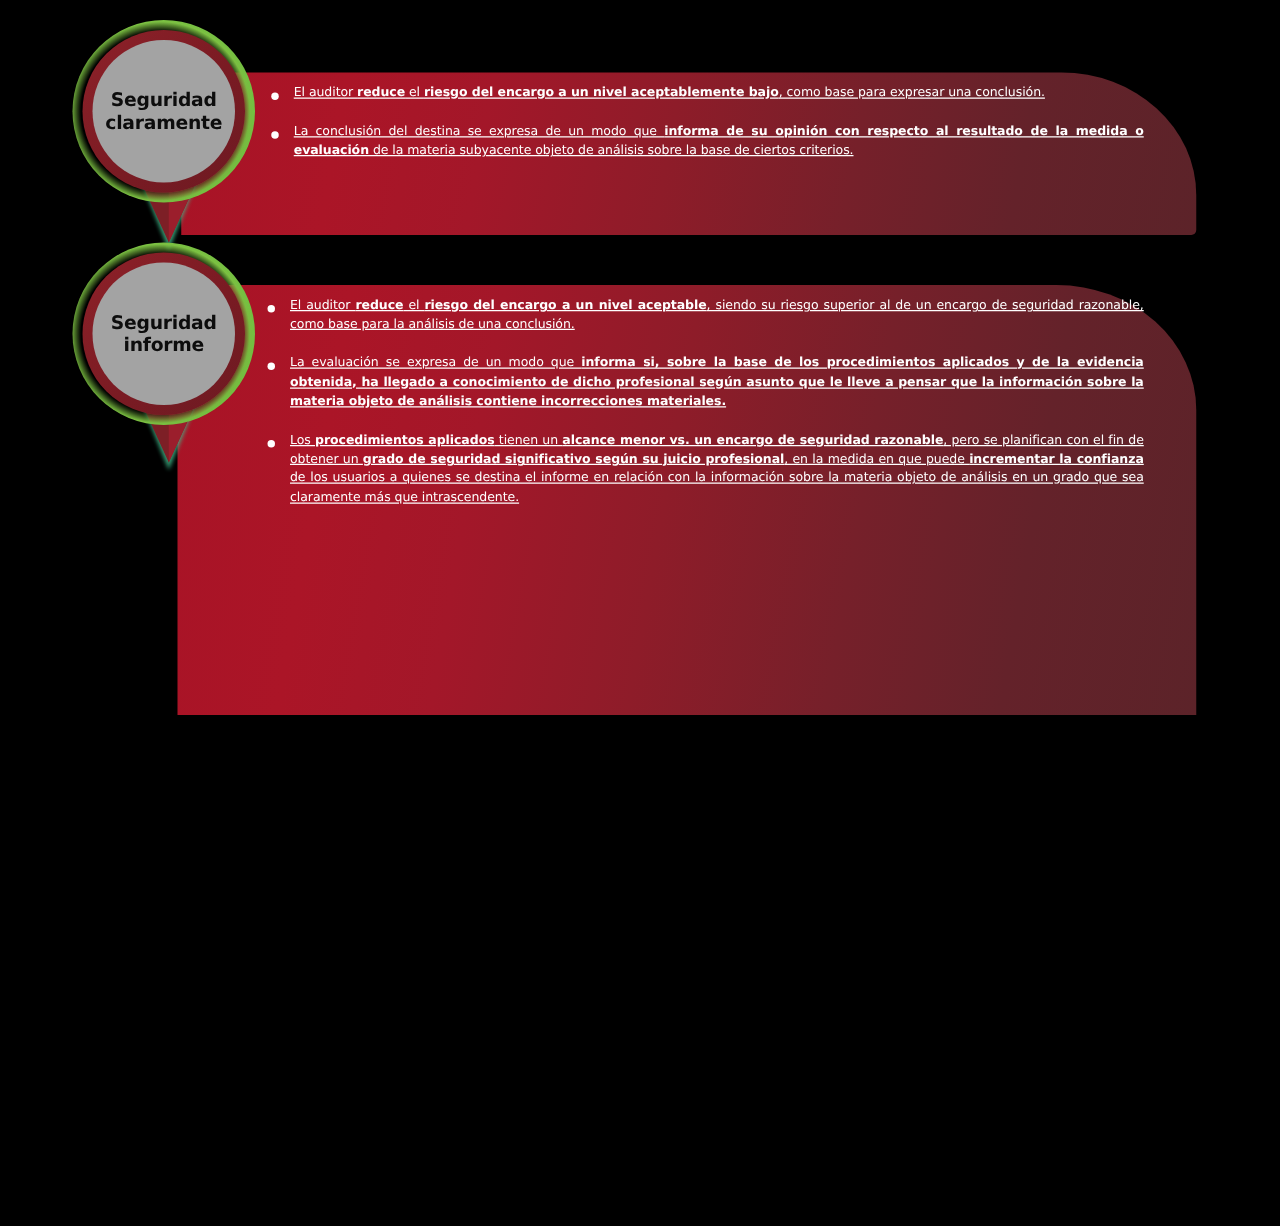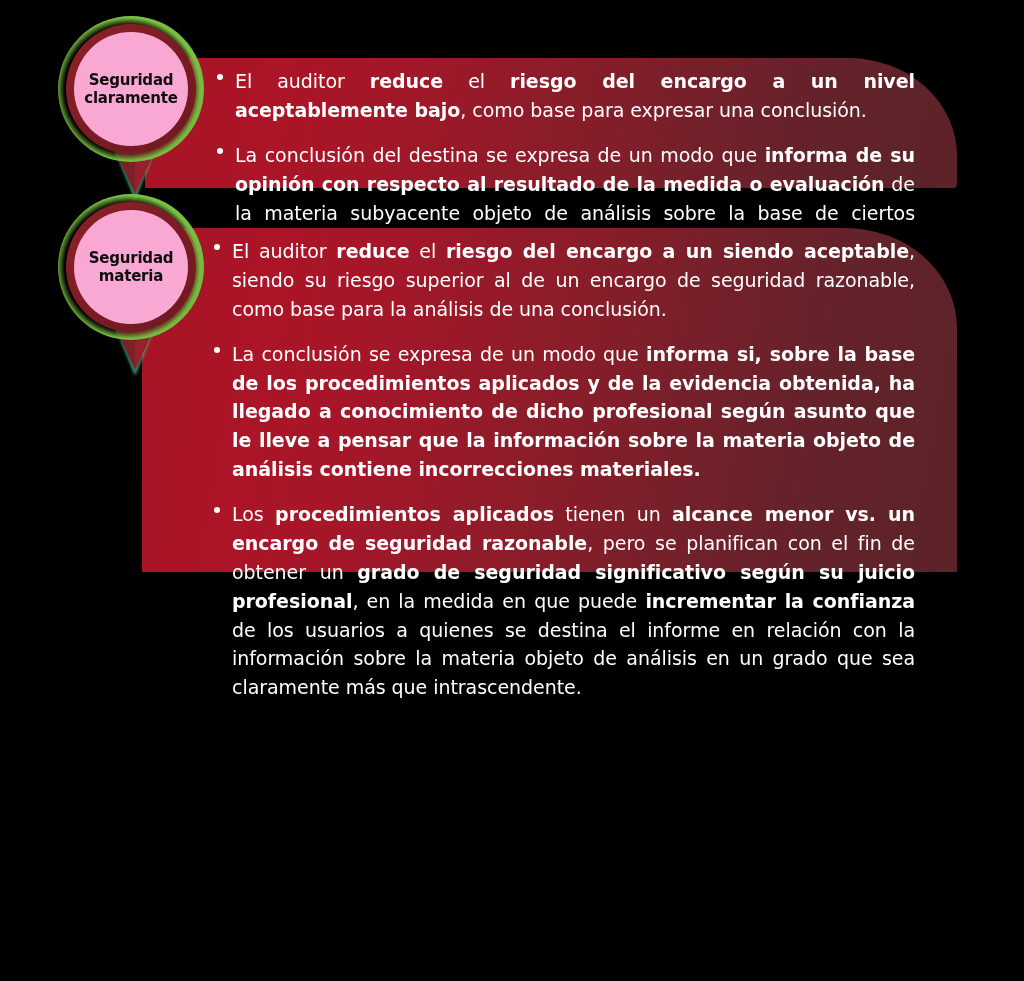--- a/index.html
+++ b/index.html
@@ -56,26 +56,27 @@
 
   .panel-content {
     position: relative;
     padding: 9px 42px 10px 72px;
   }
 
   
   .bullet {
     position: relative;
     padding-left: 18px;
-    font-size: 19px;
+    font-size: 10px;
     line-height: 1.52;
     text-align: justify;
     text-justify: inter-word;
     margin-bottom: 16px;
     letter-spacing: -0.05px;
+    text-decoration: underline;
   }
   .bullet:last-child { margin-bottom: 0; }
   .bullet .dot {
     position: absolute;
     left: 0;
     top: 7px;
     width: 6px;
     height: 6px;
     border-radius: 50%;
     background: #ffffff;
@@ -127,21 +128,21 @@
   }
   .pin-ring {
     position: absolute;
     border-radius: 50%;
     background: linear-gradient(135deg, #8e2129 0%, #7a1b23 55%, #6d1a22 100%);
     box-shadow: 0 2px 6px rgba(0,0,0,0.45);
   }
   .pin-inner {
     position: absolute;
     border-radius: 50%;
-    background: #f9a8d4;
+    background: #a3a3a3;
     display: flex;
     align-items: center;
     justify-content: center;
     text-align: center;
   }
   .pin-label {
     color: #0d0d0d;
     font-weight: bold;
     font-size: 15px;
     line-height: 1.22;
@@ -201,43 +202,43 @@
       </div>
     </div>
   </div>
 
   <div class="panel" id="panel-2">
     <div class="panel-bg"></div>
     <div class="panel-content">
 
       <div class="bullet">
         <span class="dot"></span>
-        <span><span>El auditor </span><b>reduce</b><span> el </span><b>riesgo del encargo a un siendo aceptable</b><span>, siendo su riesgo superior al de un encargo de seguridad razonable, como base para la análisis de una conclusión.</span></span>
-      </div>
-
-      <div class="bullet">
-        <span class="dot"></span>
-        <span><span>La conclusión se expresa de un modo que </span><b>informa si, sobre la base de los procedimientos aplicados y de la evidencia obtenida, ha llegado a conocimiento de dicho profesional según asunto que le lleve a pensar que la información sobre la materia objeto de análisis contiene incorrecciones materiales.</b></span>
+        <span><span>El auditor </span><b>reduce</b><span> el </span><b>riesgo del encargo a un nivel aceptable</b><span>, siendo su riesgo superior al de un encargo de seguridad razonable, como base para la análisis de una conclusión.</span></span>
+      </div>
+
+      <div class="bullet">
+        <span class="dot"></span>
+        <span><span>La evaluación se expresa de un modo que </span><b>informa si, sobre la base de los procedimientos aplicados y de la evidencia obtenida, ha llegado a conocimiento de dicho profesional según asunto que le lleve a pensar que la información sobre la materia objeto de análisis contiene incorrecciones materiales.</b></span>
       </div>
 
       <div class="bullet">
         <span class="dot"></span>
         <span><span>Los </span><b>procedimientos aplicados</b><span> tienen un </span><b>alcance menor vs. un encargo de seguridad razonable</b><span>, pero se planifican con el fin de obtener un </span><b>grado de seguridad significativo según su juicio profesional</b><span>, en la medida en que puede </span><b>incrementar la confianza</b><span> de los usuarios a quienes se destina el informe en relación con la información sobre la materia objeto de análisis en un grado que sea claramente más que intrascendente.</span></span>
       </div>
 
     </div>
   </div>
 
   <div class="pin" id="pin-2">
     <div class="pin-tail pin-tail-green"></div>
     <div class="pin-tail pin-tail-dark"></div>
     <div class="pin-tail pin-tail-shade"></div>
     <div class="pin-glow"></div>
     <div class="pin-ring"></div>
     <div class="pin-inner">
       <div class="pin-label">
         <div>Seguridad</div>
-        <div>materia</div>
+        <div>informe</div>
       </div>
     </div>
   </div>
 
 </div>
 
 </body></html>

